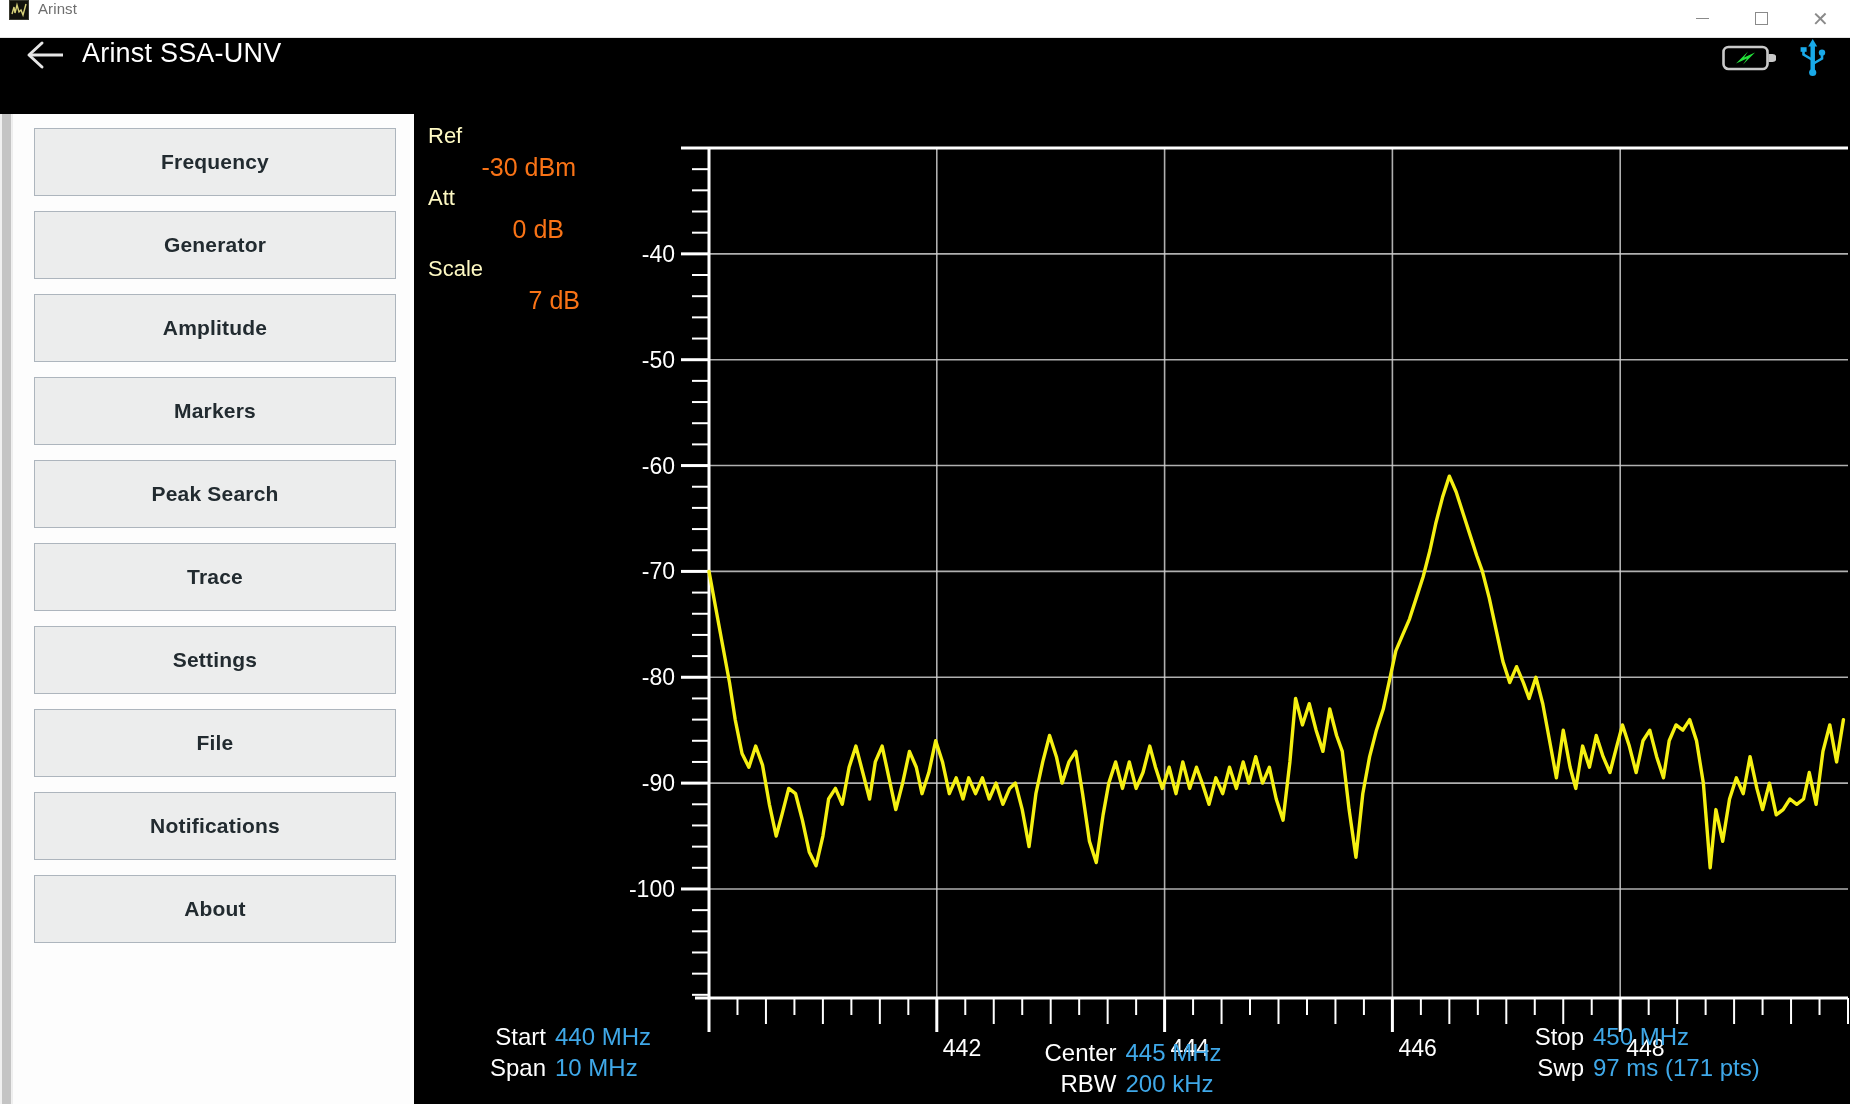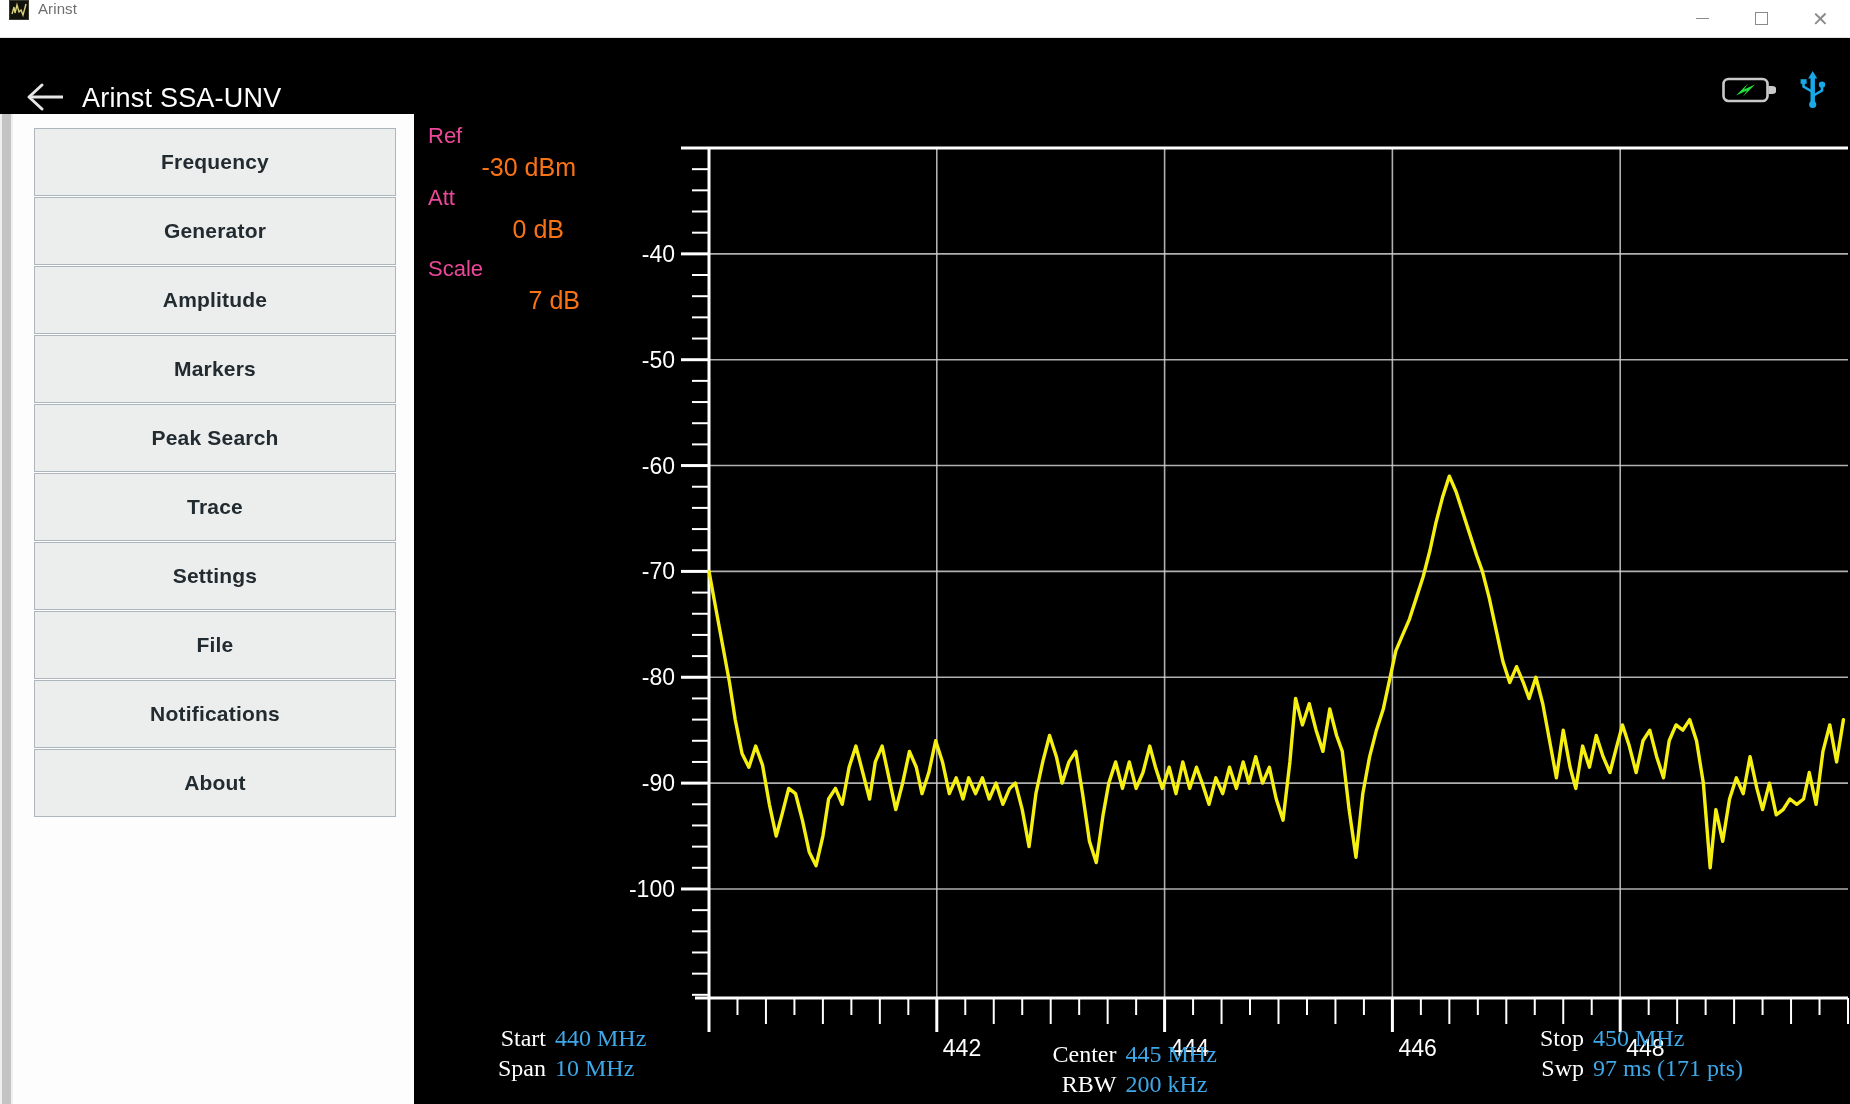--- a/index.html
+++ b/index.html
@@ -36,21 +36,21 @@
     color: #8a8a8a;
   }
   .tb-min-glyph { width: 13px; height: 1.5px; background: #8a8a8a; display:block; }
   .tb-max-glyph { width: 13px; height: 13px; border: 1.5px solid #8a8a8a; display:block; }
   .tb-close-glyph { font-size: 20px; line-height: 1; font-weight: 300; color:#8a8a8a; }
 
   
   .appheader {
     height: 76px; width: 100%;
     background: #000;
-    display: flex; align-items: flex-end;
+    display: flex; align-items: flex-start;
     padding: 0 22px 0 26px;
     position: relative;
   }
   .back-arrow { width: 40px; height: 34px; flex: 0 0 auto; }
   .app-title {
     color: #ffffff; font-size: 27px; font-weight: 400;
     margin-left: 16px; letter-spacing: .2px;
   }
   .header-icons { margin-left: auto; display: flex; align-items: center; gap: 22px; }
 
@@ -74,21 +74,21 @@
     border-right: 1px solid #eeeeee;
   }
   .sb-thumb {
     width: 9px; margin: 0 auto; height: 100%;
     background: #c4c4c4;
   }
   .sb-list {
     flex: 1 1 auto;
     padding: 14px 18px 0 21px;
     display: flex; flex-direction: column;
-    gap: 1px;
+    gap: 15px;
   }
   .sb-btn {
     height: 68px; flex: 0 0 68px;
     background: #eceded;
     border: 1px solid #adb5bd;
     display: flex; align-items: center; justify-content: center;
     color: #222b30;
     font-size: 21px; font-weight: bold;
     letter-spacing: .2px;
     cursor: pointer;
@@ -102,21 +102,21 @@
   }
 
   
   .infoblock {
     position: absolute;
     left: 14px; top: 8px;
     width: 160px;
     color: #fff;
   }
   .info-label {
-    color: #ec4899; font-size: 22px; line-height: 28px;
+    color: #fef9c3; font-size: 22px; line-height: 28px;
   }
   .info-value {
     color: #f97316; font-size: 25px; line-height: 34px;
     text-align: right; padding-right: 8px;
   }
   .info-value.ind1 { padding-right: 24px; }
   .info-value.ind2 { padding-right: 12px; }
   .info-gap { height: 9px; }
 
   
@@ -124,21 +124,20 @@
   svg.chart { display:block; }
   .axis-text { fill: #ffffff; font-family: "Liberation Sans", sans-serif; font-size: 23px; }
 
   
   .status {
     position: absolute; left: 0; right: 0; bottom: 6px;
     display: grid;
     grid-template-columns: 1fr 1fr 1fr;
     padding: 0 28px 0 40px;
     column-gap: 0;
-    font-family: Liberation Serif, serif;
   }
   .status-col { display: flex; flex-direction: column; gap: 3px; }
   .status-row {
     display: flex; align-items: baseline; gap: 9px;
     white-space: nowrap;
     font-size: 24px;
   }
   .st-label { color: #ffffff; }
   .st-value { color: #3fa8e8; }
   .col-a { align-items: flex-start; padding-left: 30px; }

